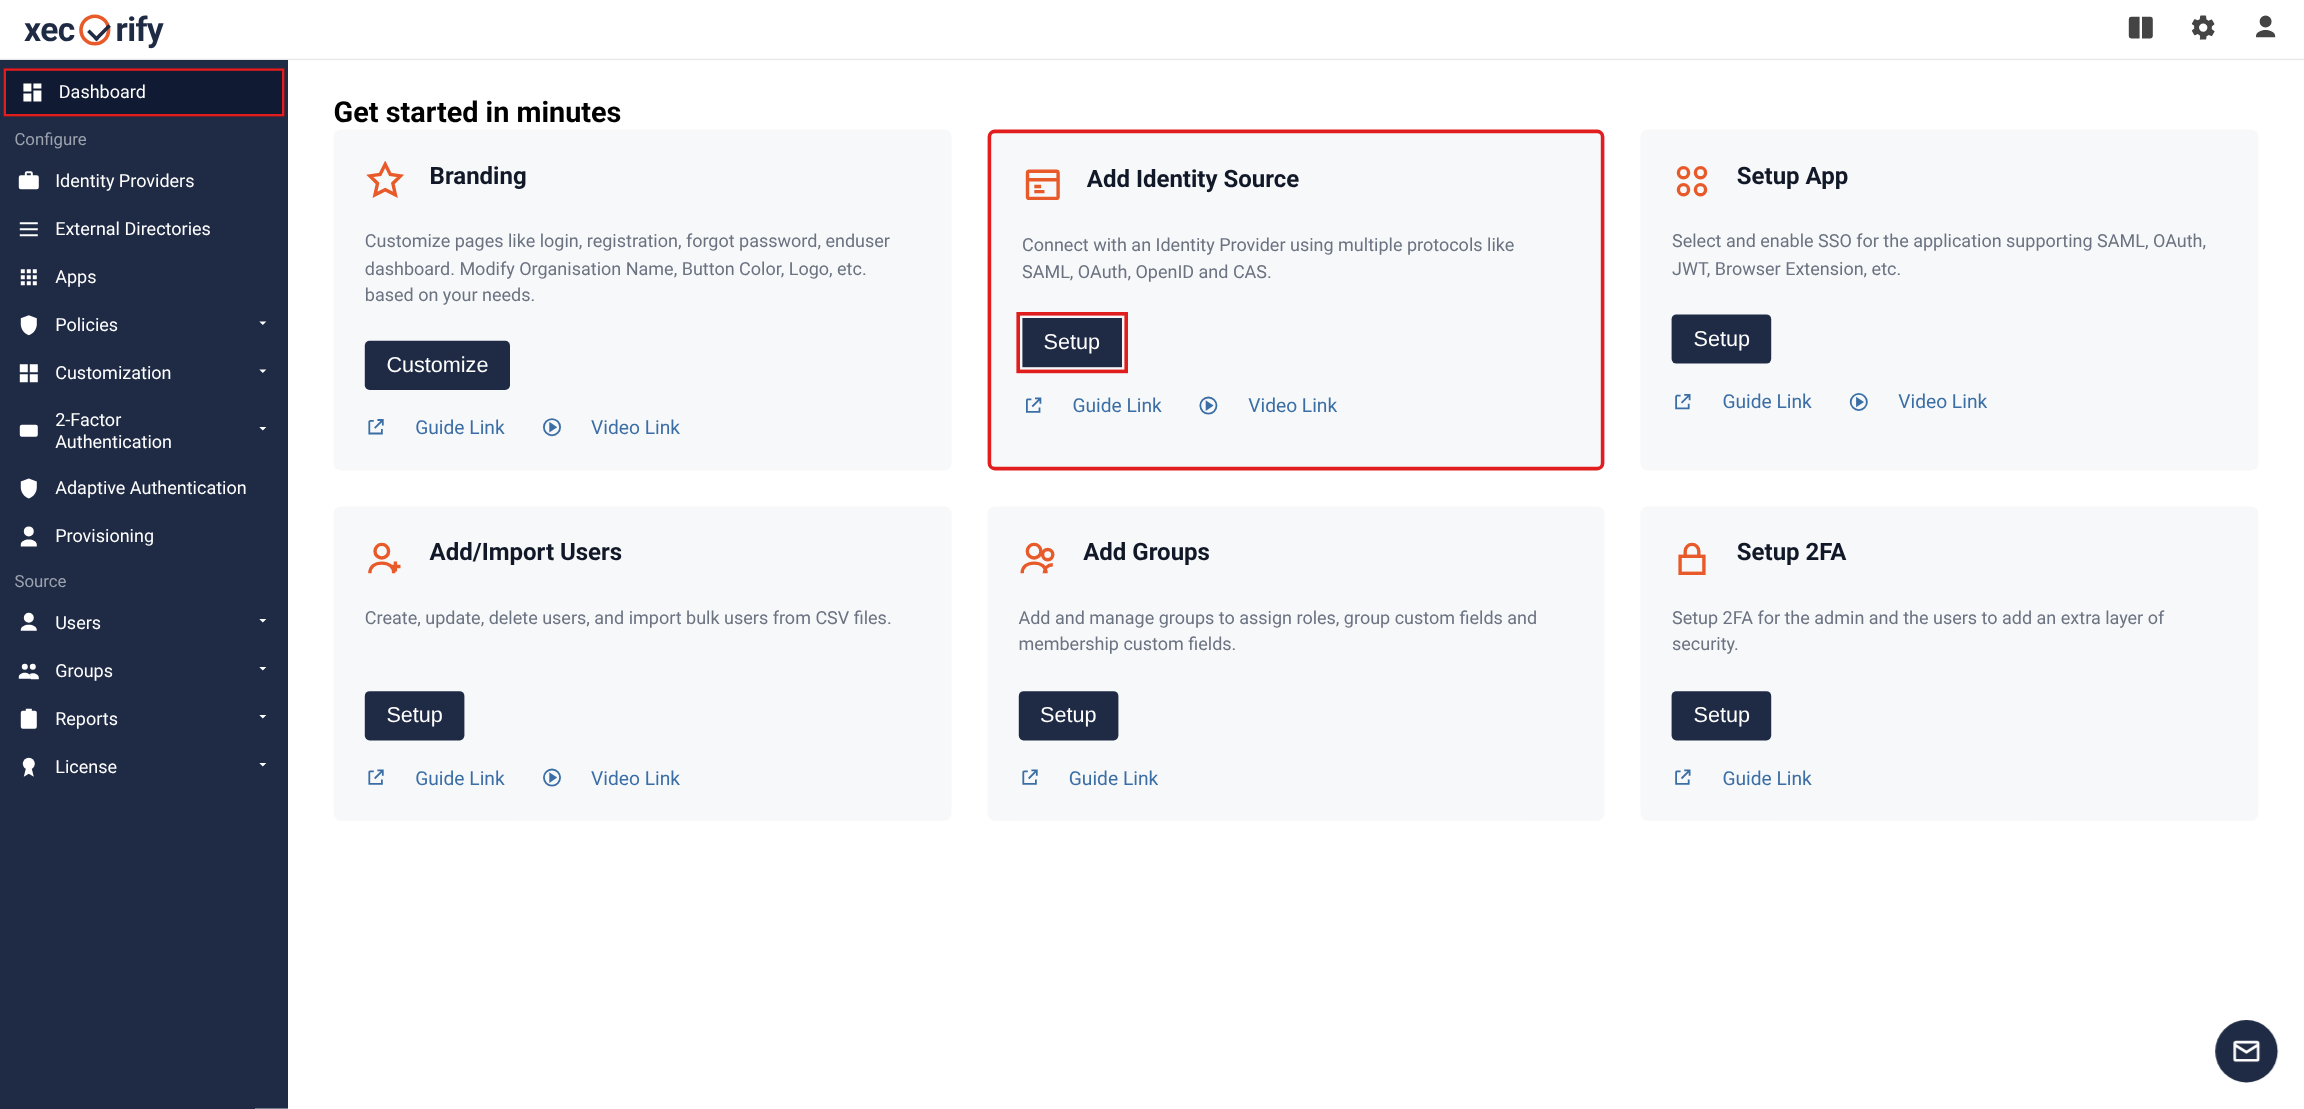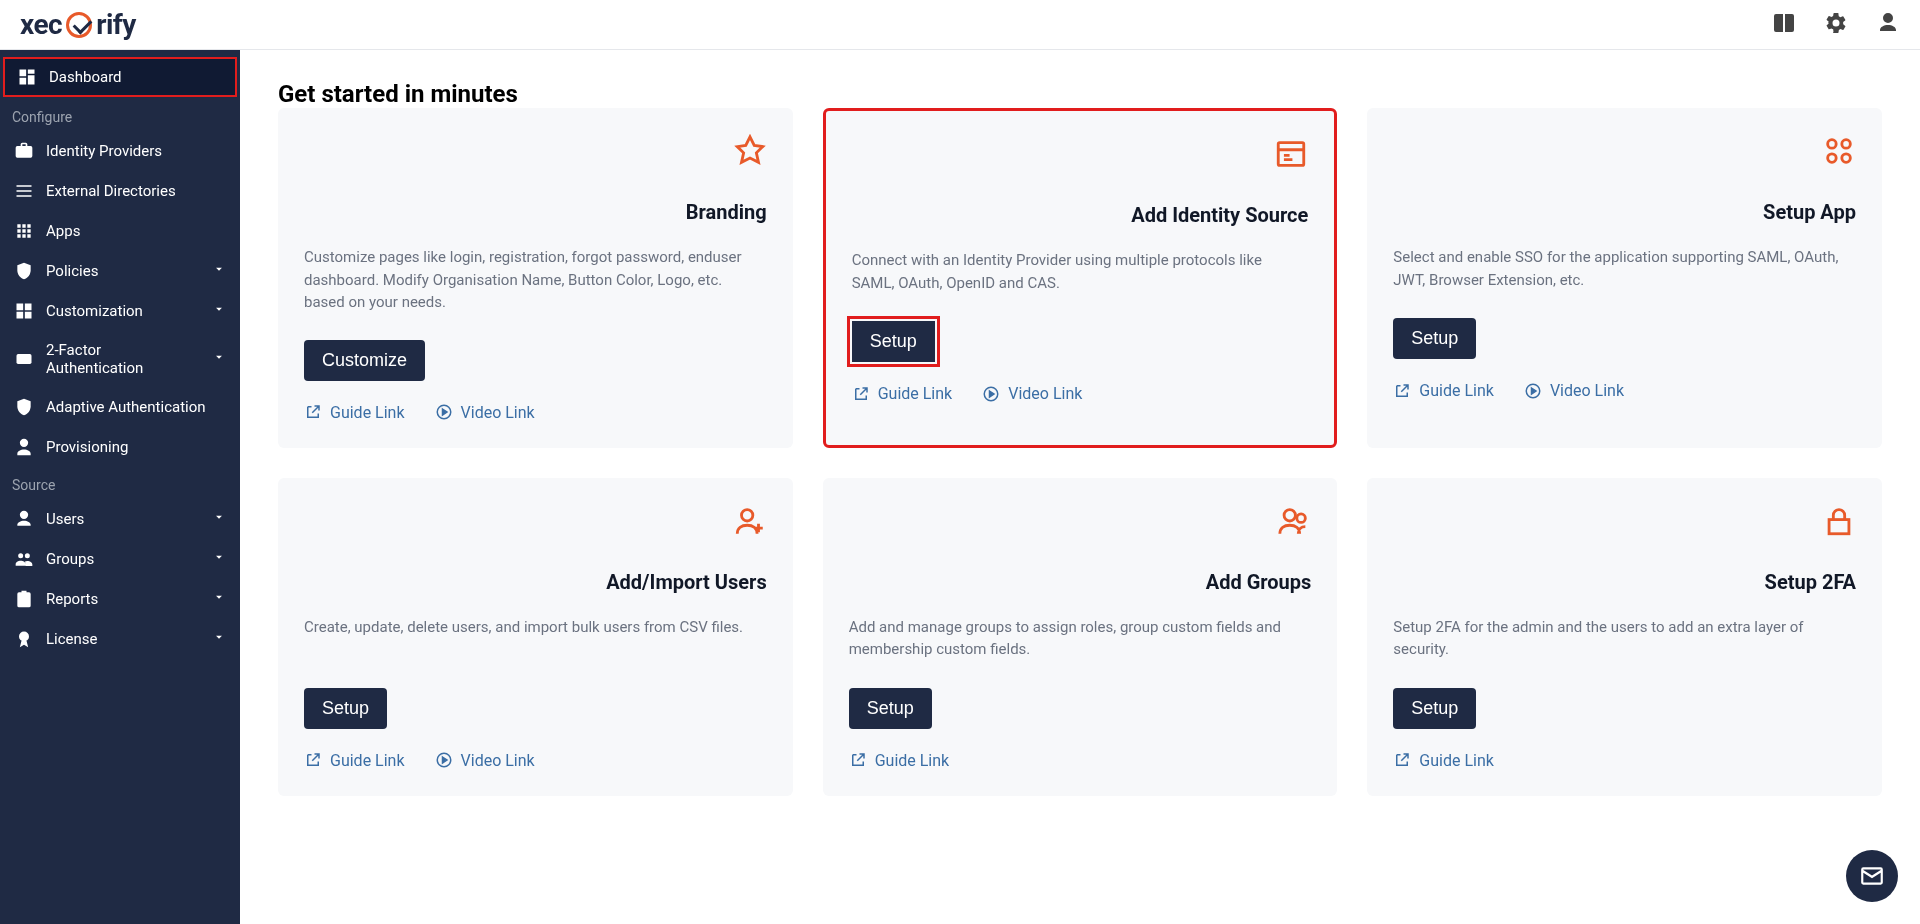--- a/index.html
+++ b/index.html
@@ -16,28 +16,28 @@
 .side-item svg { width: 20px; height: 20px; fill: #fff; flex-shrink:0;}
 .side-item.active { background: #101a33; }
 .side-item.active-border { outline: 2px solid #e11d1d; outline-offset: -2px; margin: 2px 3px; }
 .side-section { font-size: 14px; color: #9ca3af; padding: 10px 12px 6px 12px; }
 .side-item .chev { margin-left: auto; }
 .main { flex: 1; padding: 30px 38px; overflow-y: auto; background: #ffffff; }
 .main h1 { font-size: 24px; font-weight: 700; color: #000000;}
 .grid { display: grid; grid-template-columns: repeat(3, 1fr); gap: 30px; }
 .card { background: #f7f8fa; border-radius: 6px; padding: 26px; position: relative; }
 .card.highlight { border: 3px solid #e11d1d; }
-.card-head { display: flex; align-items: flex-end; gap: 32px; margin-bottom: 22px; flex-direction: column; }
+.card-head { display: flex; align-items: flex-start; gap: 20px; margin-bottom: 22px; }
 .card-head svg { width: 34px; height: 34px; fill: none; stroke: #e85a2a; }
 .card-title { font-size: 20px; font-weight: 700; color: #111827; }
 .card-desc { font-size: 15px; color: #6b7280; line-height: 1.5; margin-bottom: 26px; min-height: 46px;}
 .btn { background: #1f2a44; color: #fff; border: none; padding: 10px 18px; border-radius: 4px; font-size: 18px; cursor: pointer; }
 .btn-highlight { outline: 3px solid #e11d1d; outline-offset: 2px; border-radius:0;}
 .links { display: flex; gap: 30px; margin-top: 22px; }
-.link { display: flex; align-items: center; gap: 8px; color: #3b6ea5; font-size: 16px; cursor: pointer; justify-content: flex-end; }
+.link { display: flex; align-items: center; gap: 24px; color: #3b6ea5; font-size: 16px; cursor: pointer; justify-content: flex-end; }
 .link svg { width: 18px; height: 18px; stroke: #3b6ea5; fill: none; stroke-width:2;}
 .chat-fab { position: fixed; right: 22px; bottom: 22px; width: 52px; height: 52px; border-radius: 50%; background: #1f2a44; display:flex; align-items:center; justify-content:center; cursor:pointer;}
 .chat-fab svg { width:26px; height:26px; fill:#fff;}
 .chev svg { width:14px; height:14px; fill:#fff;}
 </style>
 </head>
 <body>
 
 <div class="header">
   <div class="logo">

